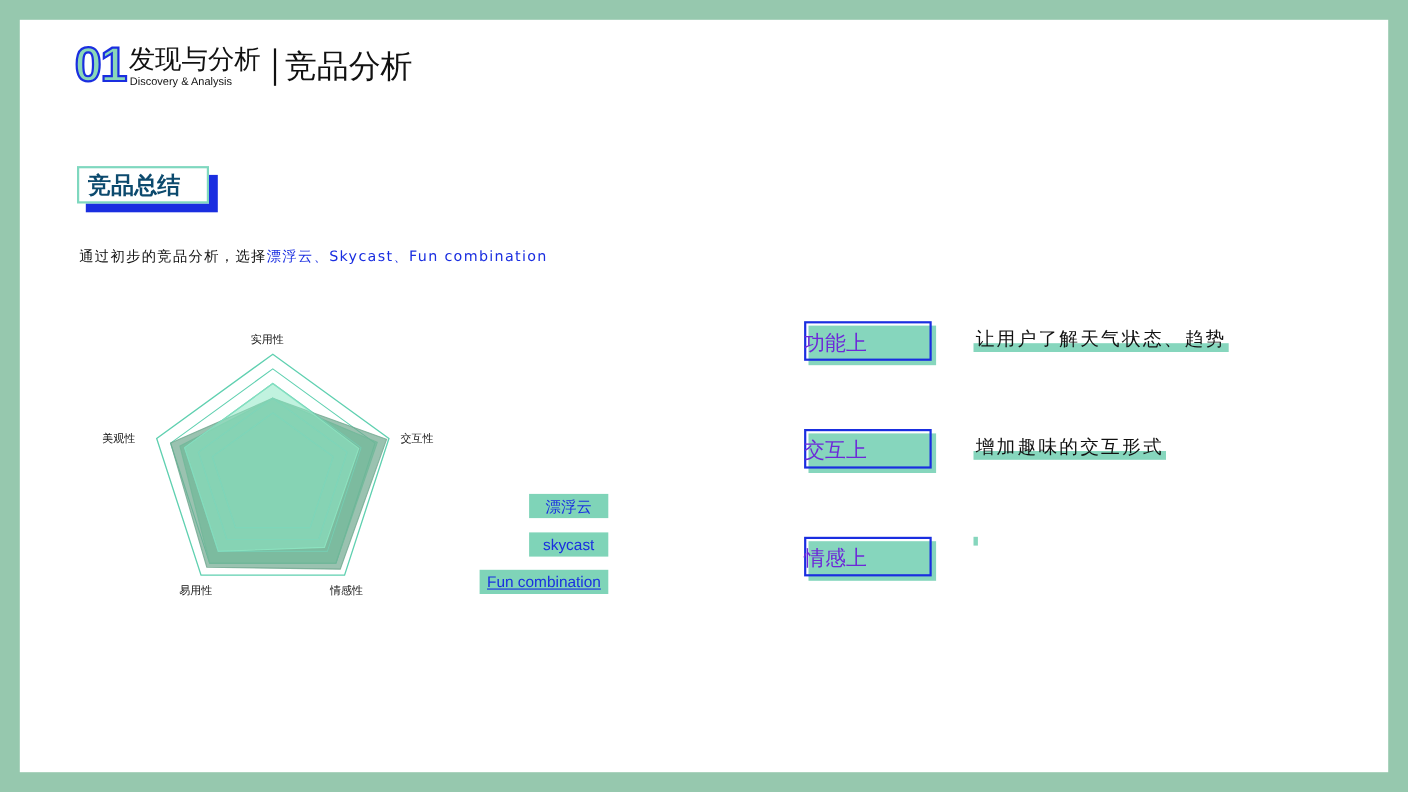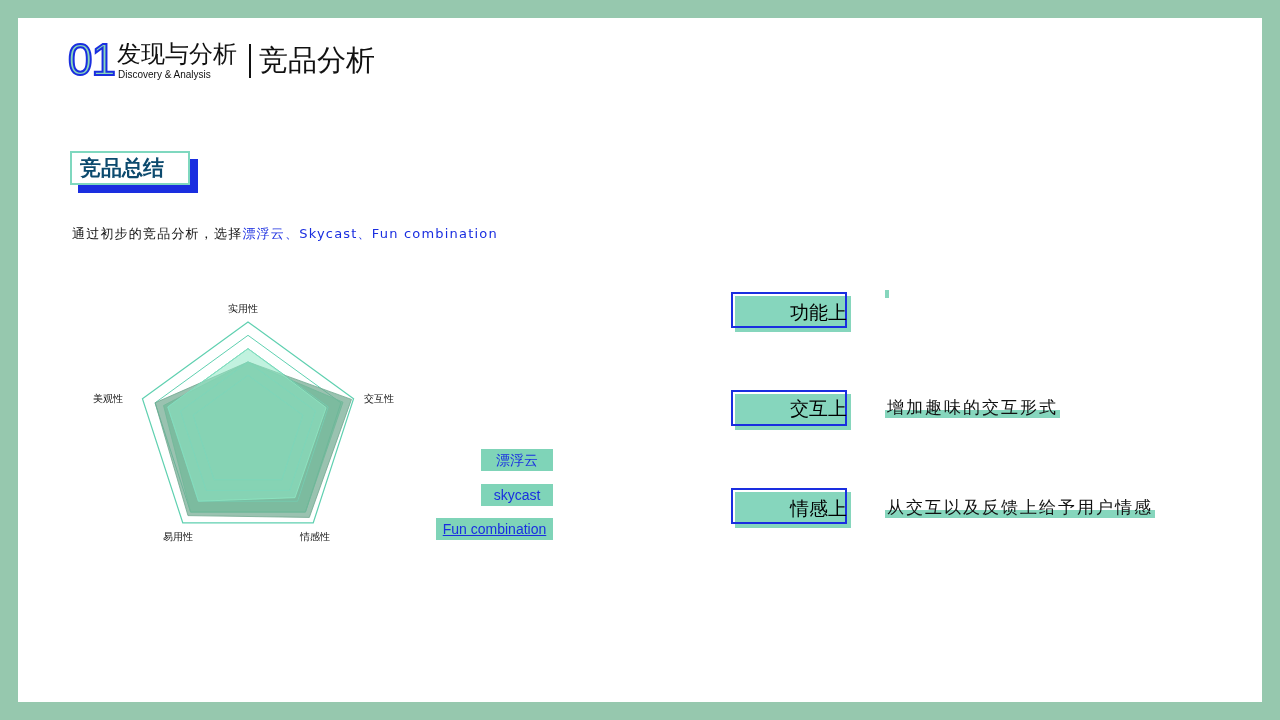--- a/index.html
+++ b/index.html
@@ -1,20 +1,20 @@
 <!DOCTYPE html>
 <html><head>
 <meta charset="utf-8">
 <style>
   * { margin:0; padding:0; box-sizing:border-box; }
   html, body { width:1280px; height:720px; overflow:hidden; }
   body { background:#96c8ae; font-family:"DejaVu Sans","Liberation Sans",sans-serif; position:relative; }
   .slide { position:absolute; left:18px; top:18px; width:1244px; height:684px; background:#ffffff; }
 
-  .hdr-num { position:absolute; left:68px; top:38px; font-family:"Liberation Sans",sans-serif; font-weight:normal; font-size:44px; line-height:44px; color:#8ad8b8; -webkit-text-stroke:2px #1a2ee0; letter-spacing:-1px; }
+  .hdr-num { position:absolute; left:68px; top:38px; font-family:"Liberation Sans",sans-serif; font-weight:bold; font-size:44px; line-height:44px; color:#8ad8b8; -webkit-text-stroke:2px #1a2ee0; letter-spacing:-1px; }
   .hdr-cn { position:absolute; left:117px; top:40px; font-size:24px; line-height:28px; color:#111; }
   .hdr-en { position:absolute; left:118px; top:69px; font-family:"Liberation Sans",sans-serif; font-size:10px; color:#111; }
   .hdr-bar { position:absolute; left:249px; top:44px; width:2px; height:34px; background:#111; }
   .hdr-title { position:absolute; left:259px; top:42px; font-size:29px; line-height:36px; color:#111; }
 
   .tag { position:absolute; left:70px; top:151px; width:122px; height:36px; }
   .tag .shadow { position:absolute; left:8px; top:8px; width:120px; height:34px; background:#1a2ee0; }
   .tag .box { position:absolute; left:0; top:0; width:120px; height:34px; background:#fff; border:2px solid #7fd8bf; }
   .tag .txt { position:absolute; left:10px; top:3px; font-size:21px; font-weight:bold; color:#0c4a6e; line-height:28px; }
 
@@ -22,21 +22,21 @@
   .intro .hl { color:#1a2ee0; }
 
   .radar { position:absolute; left:0; top:0; }
   .axis-lbl { position:absolute; font-size:10px; color:#111; white-space:nowrap; }
 
   .legend-item { position:absolute; height:22px; background:#7fd4b8; color:#1a2ee0; font-family:"Liberation Sans",sans-serif; font-size:14px; line-height:22px; text-align:center; }
 
   .feat-tag { position:absolute; width:118px; height:38px; }
   .feat-tag .bg { position:absolute; left:4px; top:4px; width:116px; height:36px; background:#86d6bd; }
   .feat-tag .frame { position:absolute; left:0; top:0; width:116px; height:36px; border:2px solid #1a2ee0; }
-  .feat-tag .lbl { position:absolute; left:0; top:6px; width:116px; text-align:right; font-size:19px; color:#000000; line-height:28px; }
+  .feat-tag .lbl { position:absolute; left:0; top:6px; width:116px; text-align:left; font-size:19px; color:#6d28d9; line-height:28px; }
 
   .feat-desc { position:absolute; font-size:17px; color:#111; letter-spacing:2px; line-height:22px; padding:0 2px; }
   .feat-desc .u { position:absolute; left:0; right:0; bottom:0; height:8px; background:#86d6bd; z-index:0; }
   .feat-desc .t { position:relative; z-index:1; }
 </style>
 </head>
 <body>
 
 <div class="slide"></div>
 
@@ -79,33 +79,33 @@
 <div class="legend-item" style="left:481px;top:484px;width:72px;">skycast</div>
 <div class="legend-item" style="left:436px;top:518px;width:117px;text-decoration:underline;">Fun combination</div>
 
 <div class="feat-tag" style="left:731px;top:292px;">
   <div class="bg"></div>
   <div class="frame"></div>
   <div class="lbl">功能上</div>
 </div>
 <div class="feat-desc" style="left:885px;top:298px;">
   <span class="u"></span>
+  <span class="t">让用户了解天气状态、趋势</span>
 </div>
 
 <div class="feat-tag" style="left:731px;top:390px;font-family:Liberation Mono, monospace;">
   <div class="bg"></div>
   <div class="frame"></div>
   <div class="lbl">交互上</div>
 </div>
 <div class="feat-desc" style="left:885px;top:396px;">
   <span class="u"></span>
   <span class="t">增加趣味的交互形式</span>
 </div>
 
 <div class="feat-tag" style="left:731px;top:488px;">
   <div class="bg"></div>
   <div class="frame"></div>
   <div class="lbl">情感上</div>
 </div>
 <div class="feat-desc" style="left:885px;top:496px;">
   <span class="u"></span>
-  <span class="t">从交互以及反馈上给予用户情感</span>
 </div>
 
 </body></html>

